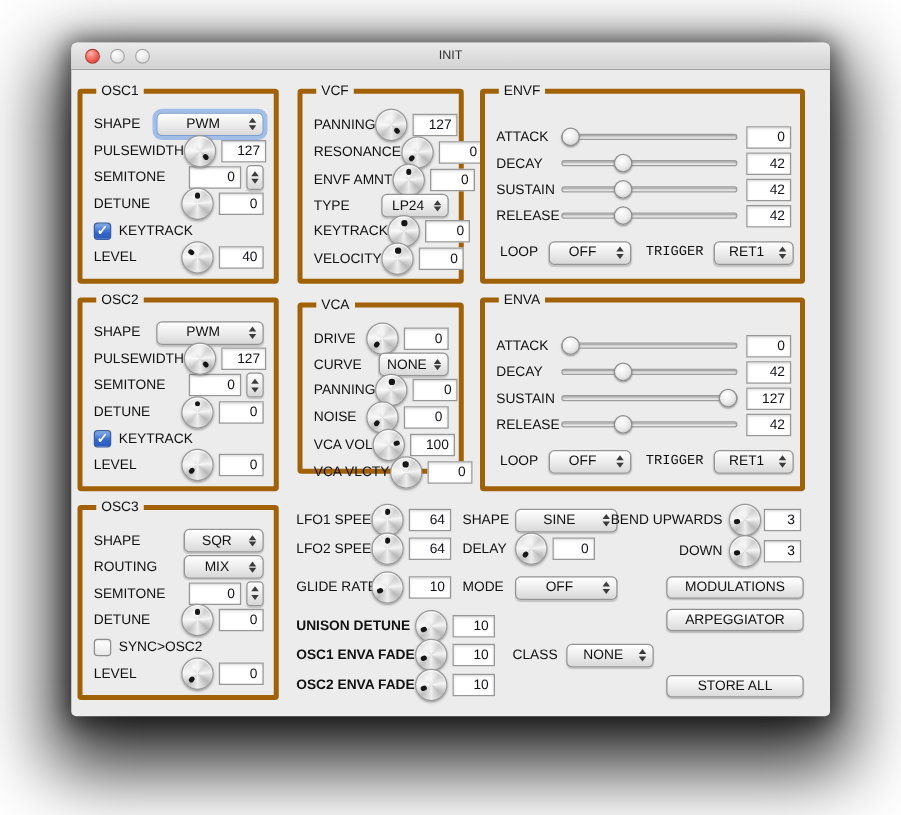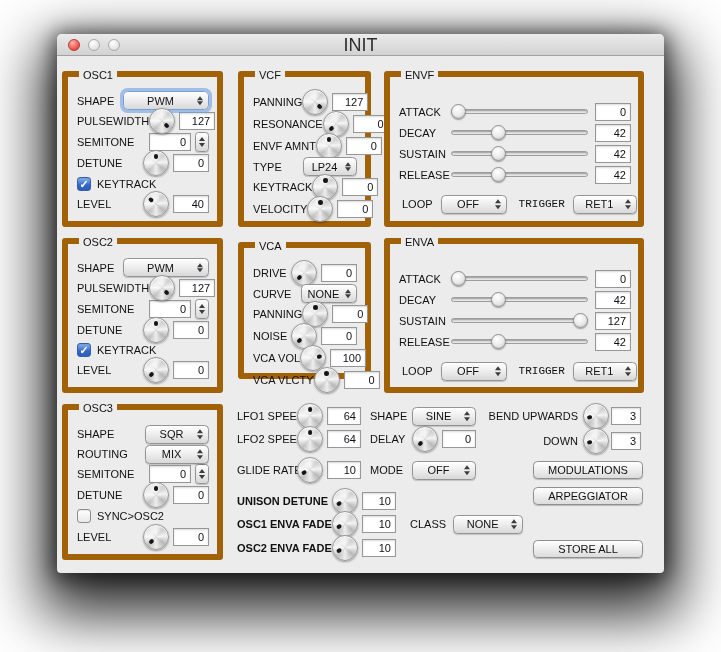--- a/index.html
+++ b/index.html
@@ -5,29 +5,29 @@
   * { margin:0; padding:0; box-sizing:border-box; }
   html,body { width:721px; height:652px; background:#ffffff; overflow:hidden;
               font-family:"Liberation Sans", sans-serif; -webkit-font-smoothing:antialiased; }
   .window { position:absolute; left:57px; top:34px; width:607px; height:539px;
             background:#ececec; border-radius:5px 5px 4px 4px;
             box-shadow:0 26px 58px 16px rgba(0,0,0,0.82), 0 2px 20px 4px rgba(0,0,0,0.55); }
   
   .titlebar { position:absolute; left:0; top:0; right:0; height:22px;
               background:linear-gradient(#ebebeb,#d2d2d2); border-bottom:1px solid #a2a2a2;
               border-radius:5px 5px 0 0; }
-  .title { text-align:center; font-size:18px; line-height:22px; color:#2e2e2e; }
+  .title { text-align:center; font-size:10px; line-height:22px; color:#2e2e2e; }
   .tlights { position:absolute; left:11px; top:5px; display:flex; gap:8px; }
   .tl { width:12px; height:12px; border-radius:50%; }
   .tl.red  { background:radial-gradient(circle at 35% 28%, #ffb3ad, #ee554a 65%, #d43d33);
              border:1px solid #b33c33; }
   .tl.gray { background:radial-gradient(circle at 35% 28%, #ffffff, #e3e3e3 70%, #cfcfcf);
              border:1px solid #a9a9a9; }
   
-  .gbox { position:absolute; border:6px solid #a16207; border-radius:3px; }
+  .gbox { position:absolute; border:4px solid #a16207; border-radius:3px; }
   .gtitle { position:absolute; top:-8px; left:11px; background:#ececec; padding:0 4px;
             font-size:11px; color:#111; }
   .gb-rows { position:absolute; left:9px; right:8px; top:14px; bottom:6px;
              display:flex; flex-direction:column; }
   .row { height:22px; display:flex; align-items:center; }
   .lbl { font-size:11px; color:#111; white-space:nowrap; }
   .sp { flex:1; }
   
   .field { width:36px; height:18px; background:#fff; border:1px solid #979797;
            font-size:11px; line-height:16px; text-align:right; padding:0 4px;
@@ -48,21 +48,21 @@
         background:linear-gradient(#ffffff,#ebebeb 55%,#d8d8d8);
         box-shadow:0 1px 1px rgba(0,0,0,0.18), inset 0 1px 0 #fff;
         display:flex; align-items:center; padding-right:15px; flex:none; }
   .dd-text { flex:1; text-align:center; font-size:11px; color:#111; padding-left:4px; }
   .dd-arrows { position:absolute; right:5px; top:50%; transform:translateY(-50%);
                display:flex; flex-direction:column; align-items:center; gap:1.5px; }
   .tu { display:block; width:0; height:0; border-left:3px solid transparent;
         border-right:3px solid transparent; border-bottom:4px solid #3c3c3c; }
   .td { display:block; width:0; height:0; border-left:3px solid transparent;
         border-right:3px solid transparent; border-top:4px solid #3c3c3c; }
-  .w54{width:54px;} .w56{width:56px;} .w62{width:64px;} .w64{width:64px;}
+  .w54{width:54px;} .w56{width:56px;} .w62{width:82px;} .w64{width:64px;}
   .w66{width:66px;} .w70{width:70px;} .w86{width:86px;}
   .focus { box-shadow:0 0 0 3px rgba(110,160,230,0.6), inset 0 1px 0 #fff; border-color:#7b9fd0; }
   
   .stepper { width:14px; height:20px; margin-left:4px; border:1px solid #949494; border-radius:3.5px;
              background:linear-gradient(#ffffff,#e9e9e9 55%,#d7d7d7);
              box-shadow:0 1px 1px rgba(0,0,0,0.18); display:flex; flex-direction:column;
              align-items:center; justify-content:center; gap:2.5px; flex:none; }
   
   .cb { width:14px; height:14px; border-radius:3px; border:1px solid #8e8e8e;
         background:linear-gradient(#fff,#e8e8e8); margin-right:6px; flex:none;

